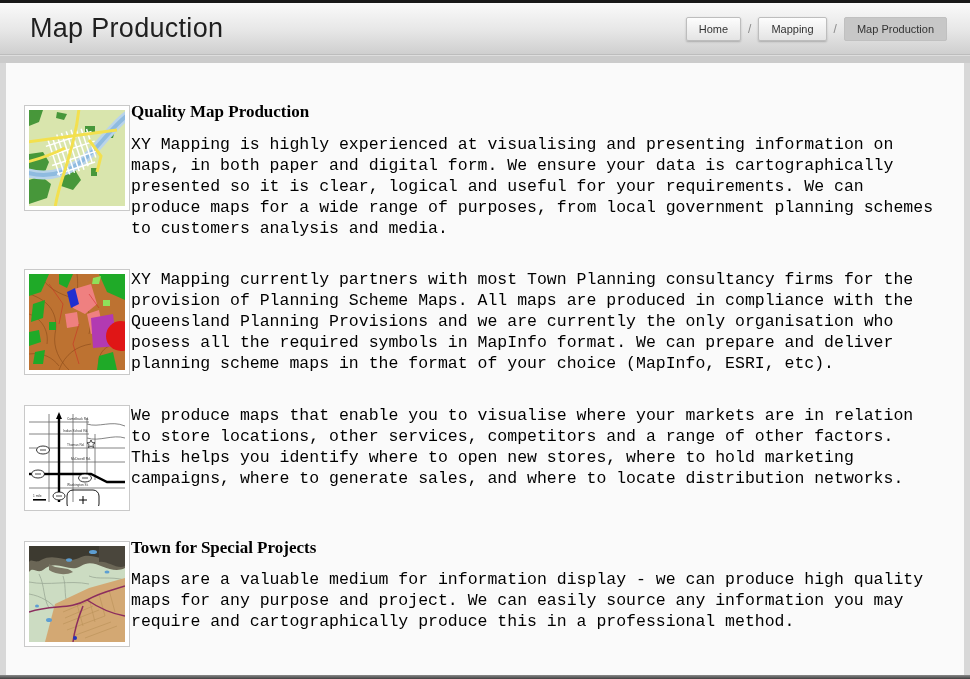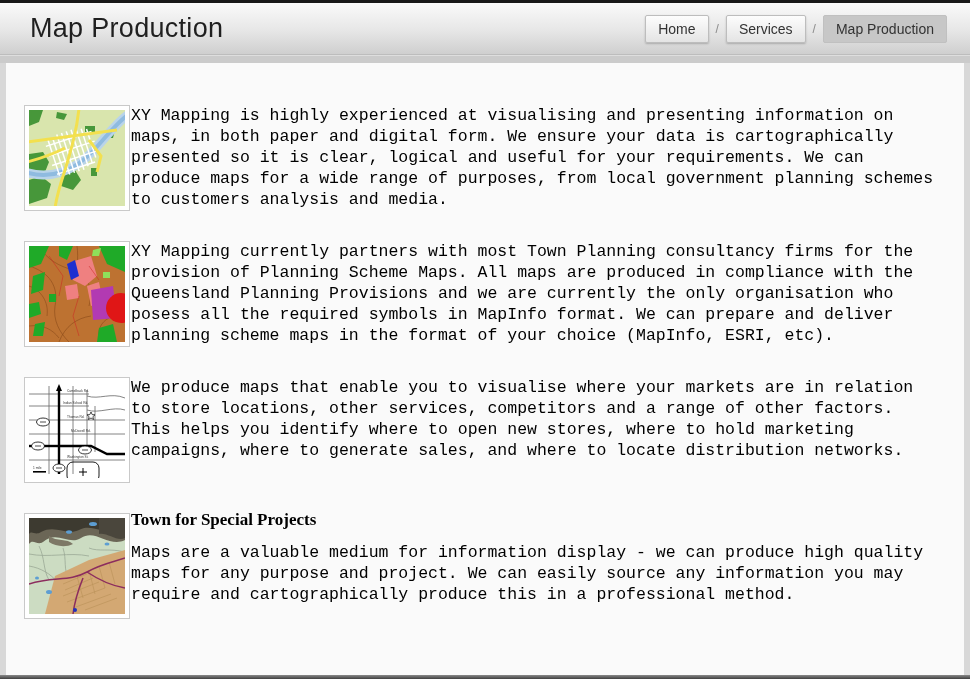--- a/index.html
+++ b/index.html
@@ -19,21 +19,21 @@
     border-bottom:1px solid #bdbdbd;
     box-sizing:border-box;
   }
   .page-title{
     font-size:27px;font-weight:normal;color:#1f1f1f;margin:0;
     letter-spacing:0.3px;
   }
   .breadcrumb{display:flex;align-items:center;}
   .crumb{
     display:inline-block;
-    font-size:14px;color:#333;text-decoration:none;
+    font-size:11px;color:#333;text-decoration:none;
     background:linear-gradient(#fdfdfd,#e4e4e4);
     border:1px solid #bdbdbd;border-radius:2px;
     padding:5px 12px;
     box-shadow:0 1px 2px rgba(0,0,0,0.22);
     cursor:pointer;
   }
   .crumb.active{
     background:#c7c7c7;
     border-color:#c0c0c0;
     box-shadow:none;
@@ -76,21 +76,21 @@
 
 <div class="page">
 
   <div class="top-bar"></div>
 
   <header class="site-header">
     <h1 class="page-title">Map Production</h1>
     <nav class="breadcrumb">
       <a class="crumb">Home</a>
       <span class="crumb-sep">/</span>
-      <a class="crumb">Services</a>
+      <a class="crumb">Mapping</a>
       <span class="crumb-sep">/</span>
       <a class="crumb active">Map Production</a>
     </nav>
   </header>
 
   <div class="header-strip"></div>
 
   <main class="content">
 
     <div class="section">
@@ -126,20 +126,21 @@
           </g>
           <g stroke="#f3e04e" stroke-width="3" fill="none">
             <path d="M 50,-2 C 48,20 42,40 36,60 C 32,72 28,84 26,98"></path>
             <path d="M -2,32 C 30,28 60,24 88,20"></path>
             <path d="M -2,52 C 14,48 24,44 36,38"></path>
             <path d="M 60,30 L 72,46 L 68,62"></path>
           </g>
         </svg>
       </div>
       <div class="section-text">
+        <h3 class="section-heading">Quality Map Production</h3>
         <p class="section-body">XY Mapping is highly experienced at visualising and presenting information on maps, in both paper and digital form. We ensure your data is cartographically presented so it is clear, logical and useful for your requirements. We can produce maps for a wide range of purposes, from local government planning schemes to customers analysis and media.</p>
       </div>
     </div>
 
     <div class="section">
       <div class="thumb-frame">
         <svg width="96" height="96" viewBox="0 0 96 96">
           <rect width="96" height="96" fill="#bd7231"></rect>
           <g stroke="#8a4a1a" stroke-width="0.6" fill="none">
             <path d="M0,20 C 20,26 30,40 26,60 C 24,74 30,86 40,96"></path>

